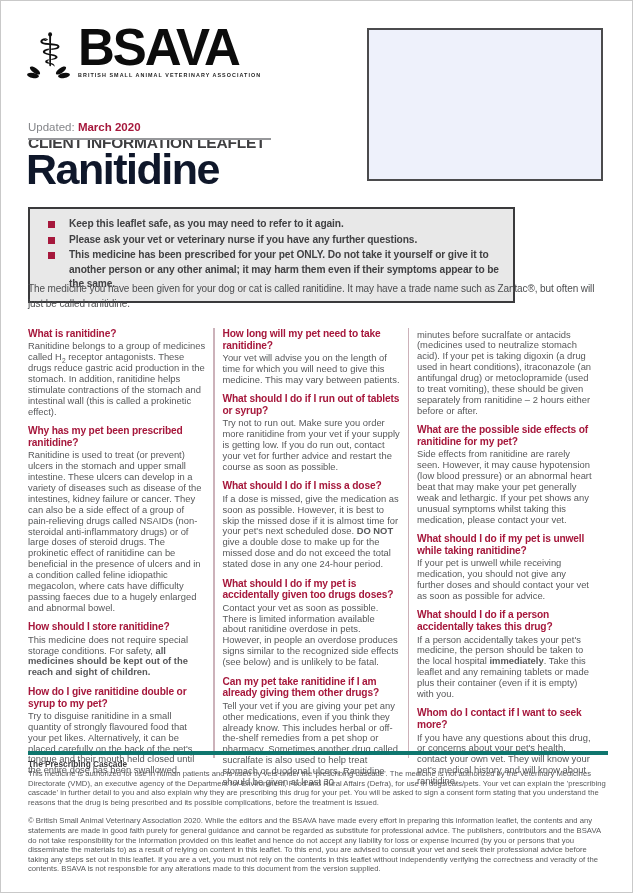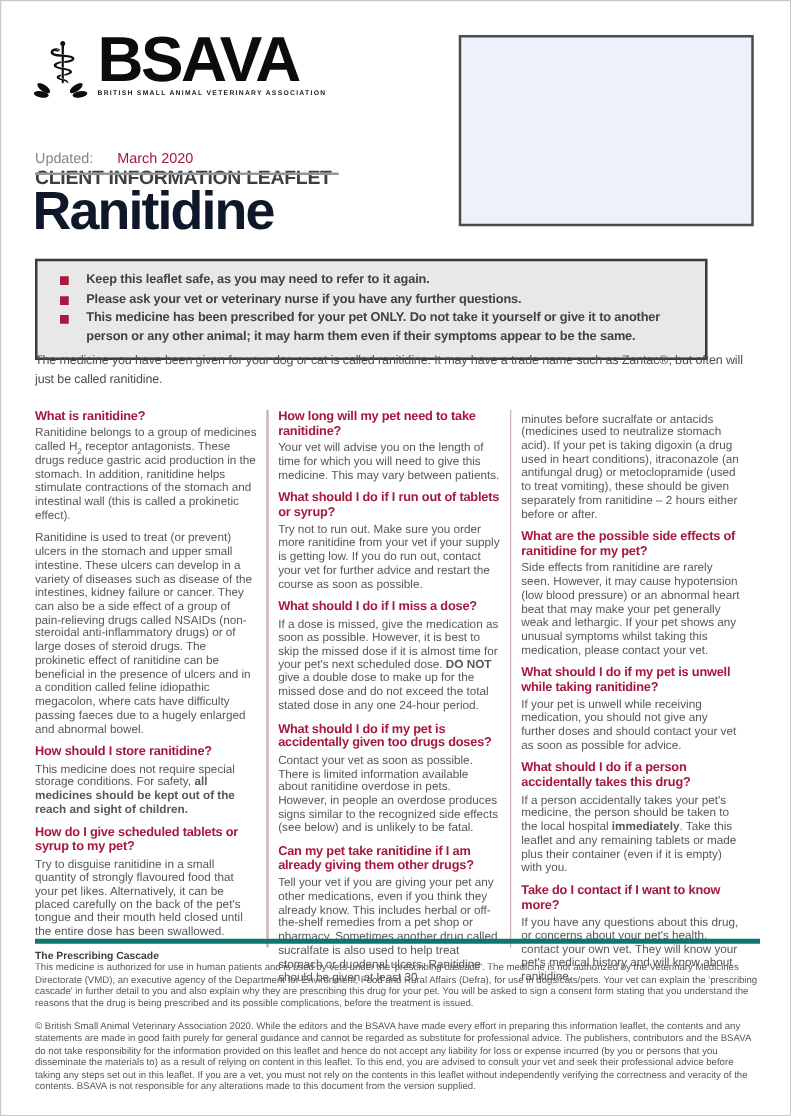--- a/index.html
+++ b/index.html
@@ -16,26 +16,26 @@
   .l1{left:1px; top:43px; transform:rotate(35deg);}
   .l2{left:-1px; top:48px; transform:rotate(10deg);}
   .l3{left:27px; top:43px; transform:rotate(-35deg);}
   .l4{left:30px; top:48px; transform:rotate(-10deg);}
   .wordmark-wrap{margin-left:6px; padding-top:2px;}
   .wordmark{font-size:51px; line-height:42px; font-weight:bold; letter-spacing:-2px; color:#0c0c0c;}
   .logo-sub{font-size:5.4px; letter-spacing:1.05px; font-weight:bold; color:#1c1c1c; margin-top:3px;}
   .cil{position:absolute; left:27px; top:97px; font-size:15.5px; font-weight:bold; letter-spacing:-0.2px; color:#3e3e40;margin-top:36px;}
   .updated{position:absolute; left:27px; top:120px; font-size:11.5px;}
   .updated .lbl{color:#85868a;}
-  .updated .val{color:#a6183c; font-weight:normal;margin-left:16px;}
+  .updated .val{color:#a6183c; font-weight:bold;}
   .header-rule{position:absolute; left:27px; top:137px; width:243px; height:2px; background:#96979a;}
   .infobox{position:absolute; left:366px; top:27px; width:236px; height:153px; background:#eef1fb; border:2px solid #4b4b4d; box-sizing:border-box;}
   .page-title{position:absolute; left:25px; top:144px; font-size:43px; font-weight:bold; letter-spacing:-1.5px; color:#0f172a;}
   
-  .notice{position:absolute; left:27px; top:206px; width:538px; box-sizing:border-box;
+  .notice{position:absolute; left:27px; top:206px; width:487px; box-sizing:border-box;
     background:#e8e8e8; border:2px solid #3a3a3c; padding:7px 14px 8px 10px;}
   .bullet-row{display:flex; margin:1px 0;}
   .bullet-sq{flex:0 0 7px; width:7px; height:7px; background:#a6183c; margin:4px 14px 0 8px;}
   .bullet-text{font-size:10.2px; font-weight:bold; line-height:14.5px; color:#414143; letter-spacing:-0.1px;}
   
   .intro{position:absolute; left:27px; top:281px; width:582px; font-size:10px; line-height:14.5px; color:#4c4d4f; letter-spacing:-0.1px;}
   
   .columns{position:absolute; left:27px; top:327px; width:579px; height:430px; display:flex;}
   .col{flex:0 0 178px; width:178px;}
   .col-divider{width:1.5px; background:#ccb2ba; margin:0 8px 0 7px; align-self:stretch;}
@@ -100,28 +100,29 @@
 
   <div class="intro">The medicine you have been given for your dog or cat is called ranitidine. It may have a trade name such as Zantac®, but often will just be called ranitidine.</div>
 
   <div class="columns" id="columns">
       <div class="col">
         <div class="sec">
           <h3>What is ranitidine?</h3>
           <p><span>Ranitidine belongs to a group of medicines called </span><span class="i">H</span><sub class="i">2</sub><span class="i"> receptor antagonists</span><span>. These drugs reduce gastric acid production in the stomach. In addition, ranitidine helps stimulate contractions of the stomach and intestinal wall (this is called a prokinetic effect).</span></p>
         </div>
         <div class="sec">
+          <h3>Why has my pet been prescribed ranitidine?</h3>
           <p><span>Ranitidine is used to treat (or prevent) ulcers in the stomach and upper small intestine. These ulcers can develop in a variety of diseases such as disease of the intestines, kidney failure or cancer. They can also be a side effect of a group of pain-relieving drugs called NSAIDs (non-steroidal anti-inflammatory drugs) or of large doses of steroid drugs. The prokinetic effect of ranitidine can be beneficial in the presence of ulcers and in a condition called feline idiopathic megacolon, where cats have difficulty passing faeces due to a hugely enlarged and abnormal bowel.</span></p>
         </div>
         <div class="sec">
           <h3>How should I store ranitidine?</h3>
           <p><span>This medicine does not require special storage conditions. For safety, </span><span class="b i">all medicines should be kept out of the reach and sight of children.</span></p>
         </div>
         <div class="sec">
-          <h3>How do I give scheduled tablets or syrup to my pet?</h3>
+          <h3>How do I give ranitidine double or syrup to my pet?</h3>
           <p><span>Try to disguise ranitidine in a small quantity of strongly flavoured food that your pet likes. Alternatively, it can be placed carefully on the back of the pet's tongue and their mouth held closed until the entire dose has been swallowed.</span></p>
         </div>
       </div>
       <div class="col-divider"></div>
       <div class="col">
         <div class="sec">
           <h3>How long will my pet need to take ranitidine?</h3>
           <p><span>Your vet will advise you on the length of time for which you will need to give this medicine. This may vary between patients.</span></p>
         </div>
         <div class="sec">
@@ -152,21 +153,21 @@
         </div>
         <div class="sec">
           <h3>What should I do if my pet is unwell while taking ranitidine?</h3>
           <p><span>If your pet is unwell while receiving medication, you should not give any further doses and should contact your vet as soon as possible for advice.</span></p>
         </div>
         <div class="sec">
           <h3>What should I do if a person accidentally takes this drug?</h3>
           <p><span>If a person accidentally takes your pet's medicine, the person should be taken to the local hospital </span><span class="b i">immediately</span><span>. Take this leaflet and any remaining tablets or made plus their container (even if it is empty) with you.</span></p>
         </div>
         <div class="sec">
-          <h3>Take do I contact if I want to know more?</h3>
+          <h3>Whom do I contact if I want to seek more?</h3>
           <p><span>If you have any questions about this drug, or concerns about your pet's health, contact your own vet. They will know your pet's medical history and will know about ranitidine.</span></p>
         </div>
       </div>
     </div>
 
   <div class="footer">
     <h4>The Prescribing Cascade</h4>
     <div id="footer-paras">
         <p>This medicine is authorized for use in human patients and is used by vets under the 'prescribing cascade'. The medicine is not authorized by the Veterinary Medicines Directorate (VMD), an executive agency of the Department for Environment, Food and Rural Affairs (Defra), for use in dogs/cats/pets. Your vet can explain the 'prescribing cascade' in further detail to you and also explain why they are prescribing this drug for your pet. You will be asked to sign a consent form stating that you understand the reasons that the drug is being prescribed and its possible complications, before the treatment is issued.</p>
         <p>© British Small Animal Veterinary Association 2020. While the editors and the BSAVA have made every effort in preparing this information leaflet, the contents and any statements are made in good faith purely for general guidance and cannot be regarded as substitute for professional advice. The publishers, contributors and the BSAVA do not take responsibility for the information provided on this leaflet and hence do not accept any liability for loss or expense incurred (by you or persons that you disseminate the materials to) as a result of relying on content in this leaflet. To this end, you are advised to consult your vet and seek their professional advice before taking any steps set out in this leaflet. If you are a vet, you must not rely on the contents in this leaflet without independently verifying the correctness and veracity of the contents. BSAVA is not responsible for any alterations made to this document from the version supplied.</p>

